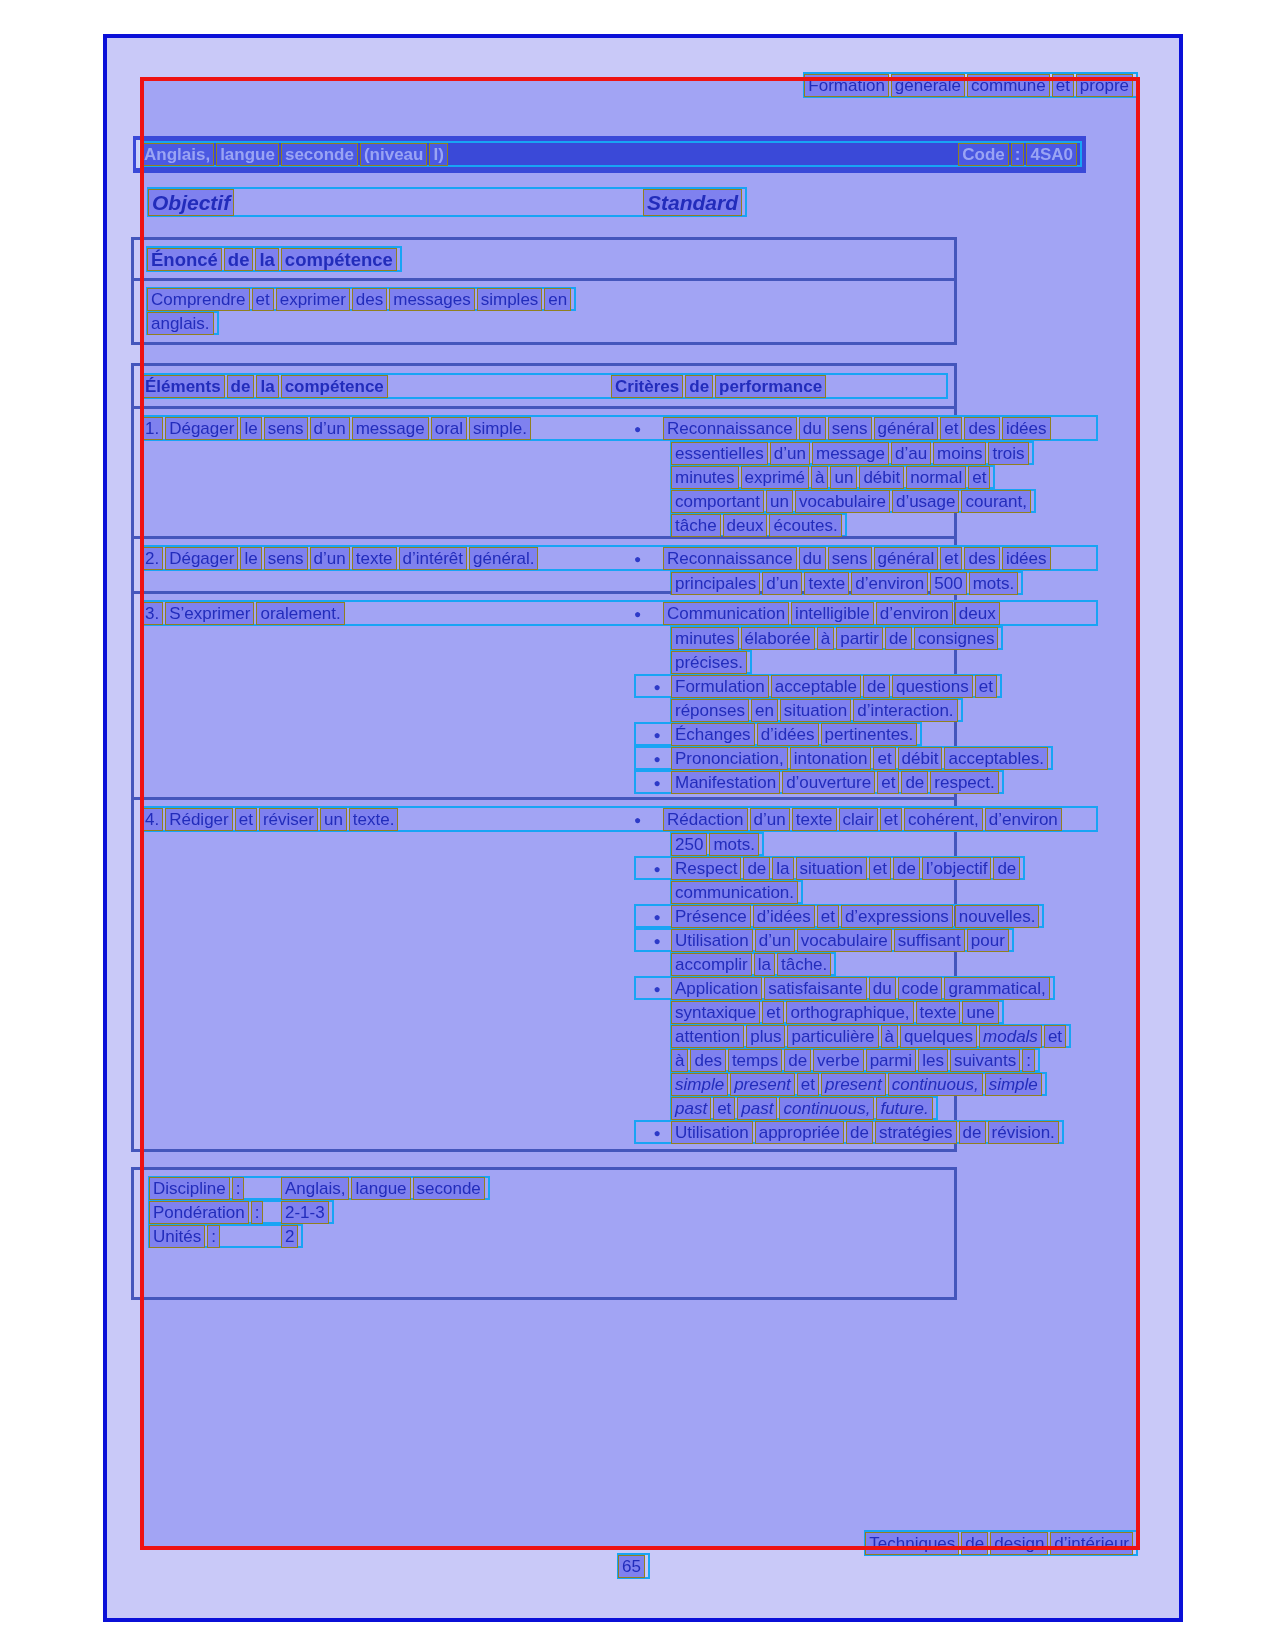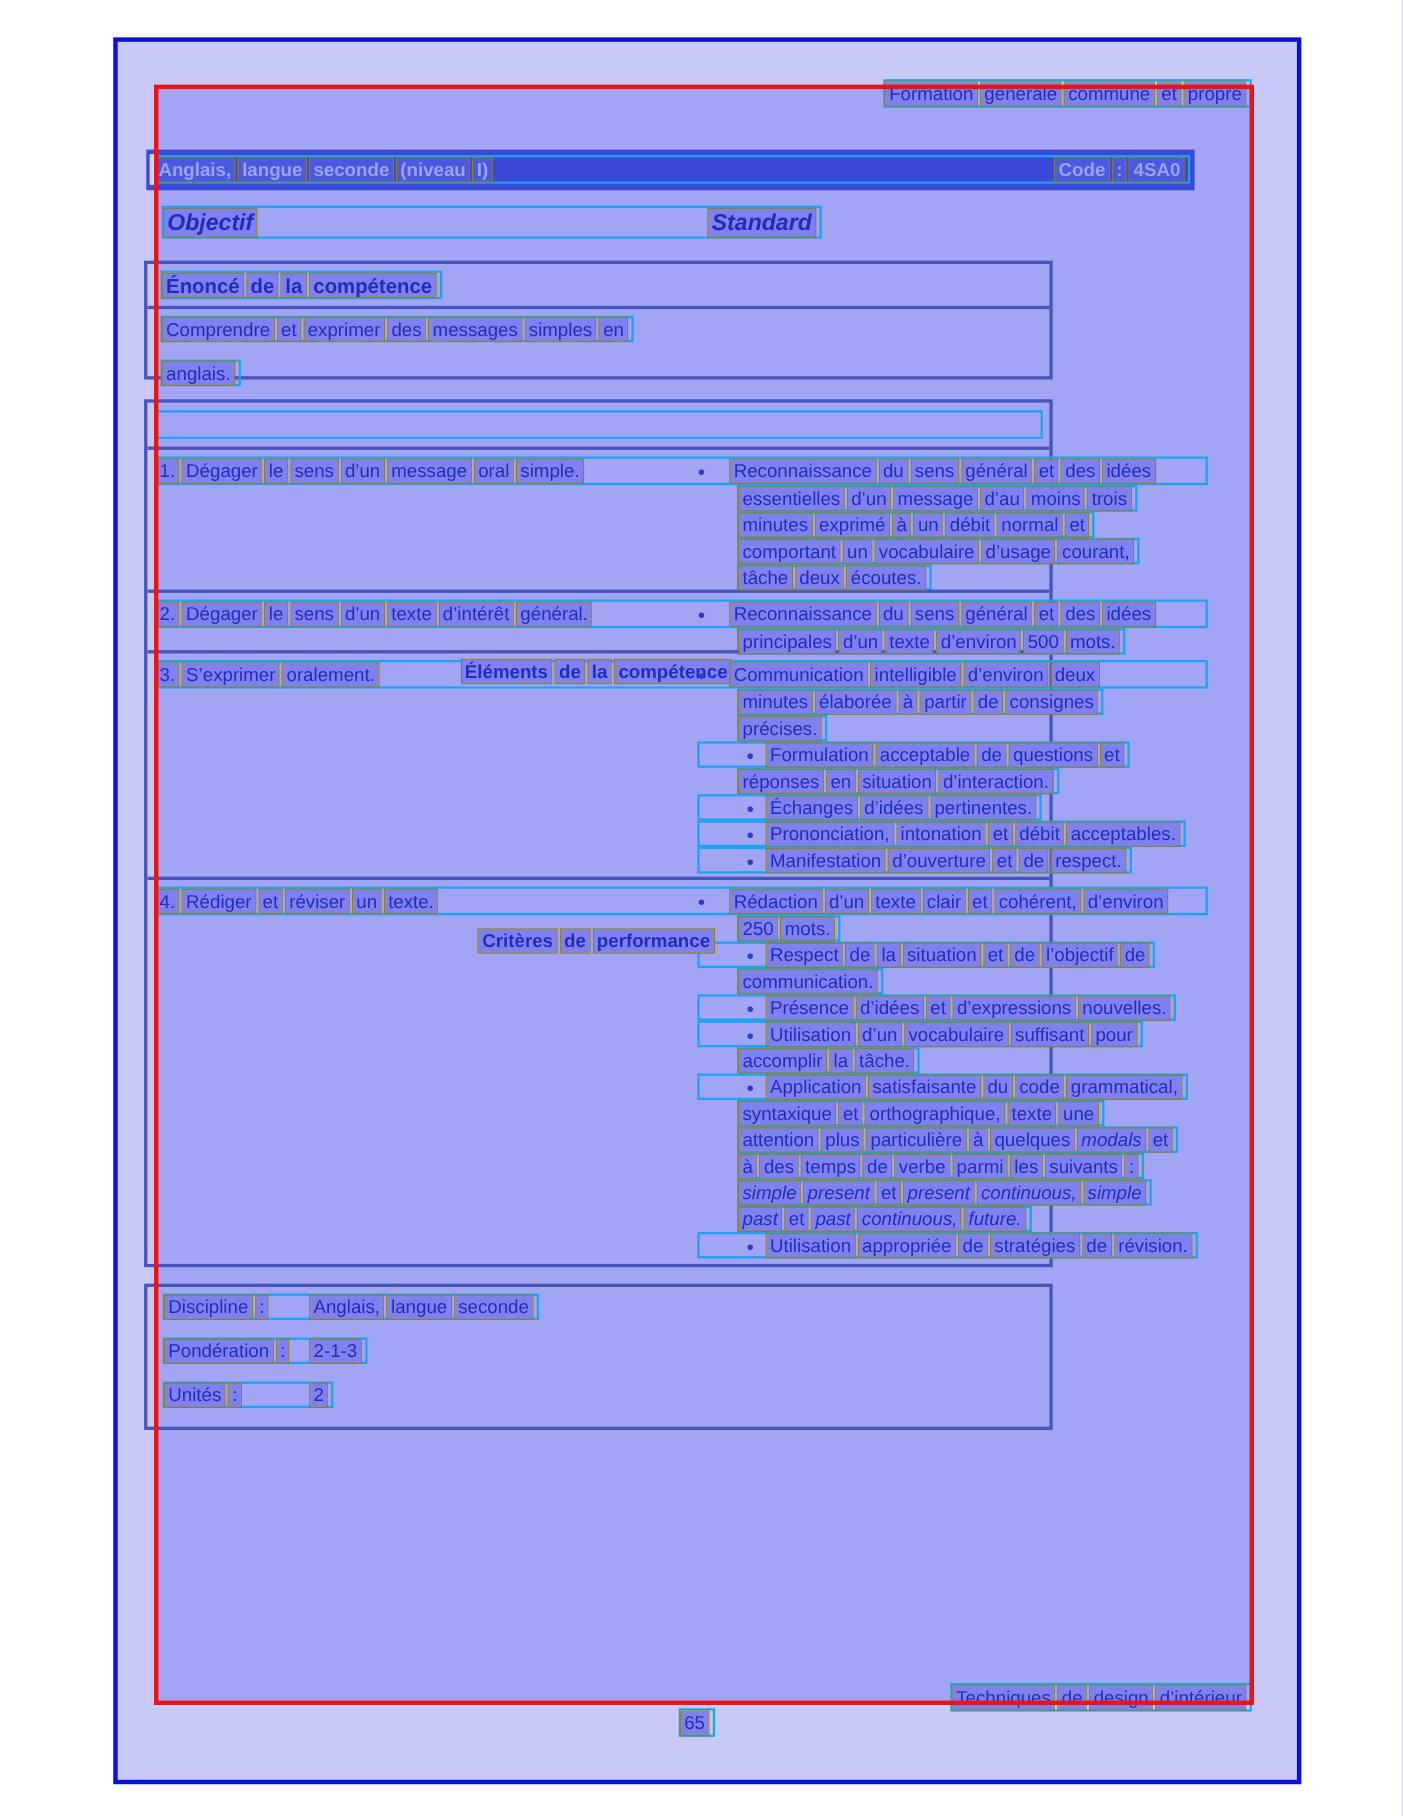--- a/index.html
+++ b/index.html
@@ -52,40 +52,40 @@
   }
   .obj-std .w{font-weight:bold;font-style:italic;font-size:21px;line-height:25px;}
   
   .box{
     position:absolute;left:131px;width:826px;border:3px solid #4456bc;
     box-sizing:border-box;z-index:2;background:transparent;
   }
   .box-hd{height:38px;border-bottom:3px solid #4456bc;display:flex;align-items:center;padding-left:12px;box-sizing:content-box;}
   .box-hd .w{font-weight:bold;font-size:18.5px;}
   .box-bd{padding:6px 0 0 12px;}
-  .box-bd .line{margin-bottom:16px;height:24px;}
+  .box-bd .line{margin-bottom:0;height:24px;}
   .enonce{top:237px;height:108px;}
   .activites{top:1167px;height:133px;}
   .activites .box-bd{padding:6px 0 0 12px;}
   .arow{height:26px;margin:0 0 2px 2px;}
   .albl{flex:0 0 132px;}
   
   .table{top:363px;height:789px;}
   .thead{height:40px;display:flex;align-items:center;}
-  .thead .strip{width:958px;flex-direction:column;}
+  .thead .strip{width:958px;}
   .thead .cl{flex:0 0 470px;}
   .trow{border-top:3px solid #4456bc;box-sizing:border-box;padding-top:6px;overflow:visible;}
   .trow .strip{width:958px;}
   .trow .cl{flex:0 0 486px;}
   .r1{height:130px;}.r2{height:55px;}.r3{height:206px;}.r4{height:352px;}
   .rline{
     display:flex;align-items:center;height:24px;width:max-content;
     border:2px solid #18a4f4;box-sizing:border-box;margin-left:536px;text-align:center;
   }
-  .rline.bl{margin-left:500px;padding-left:25px;}
+  .rline.bl{margin-left:500px;}
   .bullet{flex:0 0 36px;width:36px;padding-left:6px;box-sizing:border-box;}
   .bullet::before{content:"●";font-size:12px;color:#2d3ac8;}
   
   .running-header{position:absolute;top:72px;right:137px;z-index:5;}
   .running-footer{position:absolute;top:1530px;right:137px;z-index:5;}
   .page-num{position:absolute;left:617px;top:1553px;z-index:5;}
 </style>
 </head>
 <body>
 

